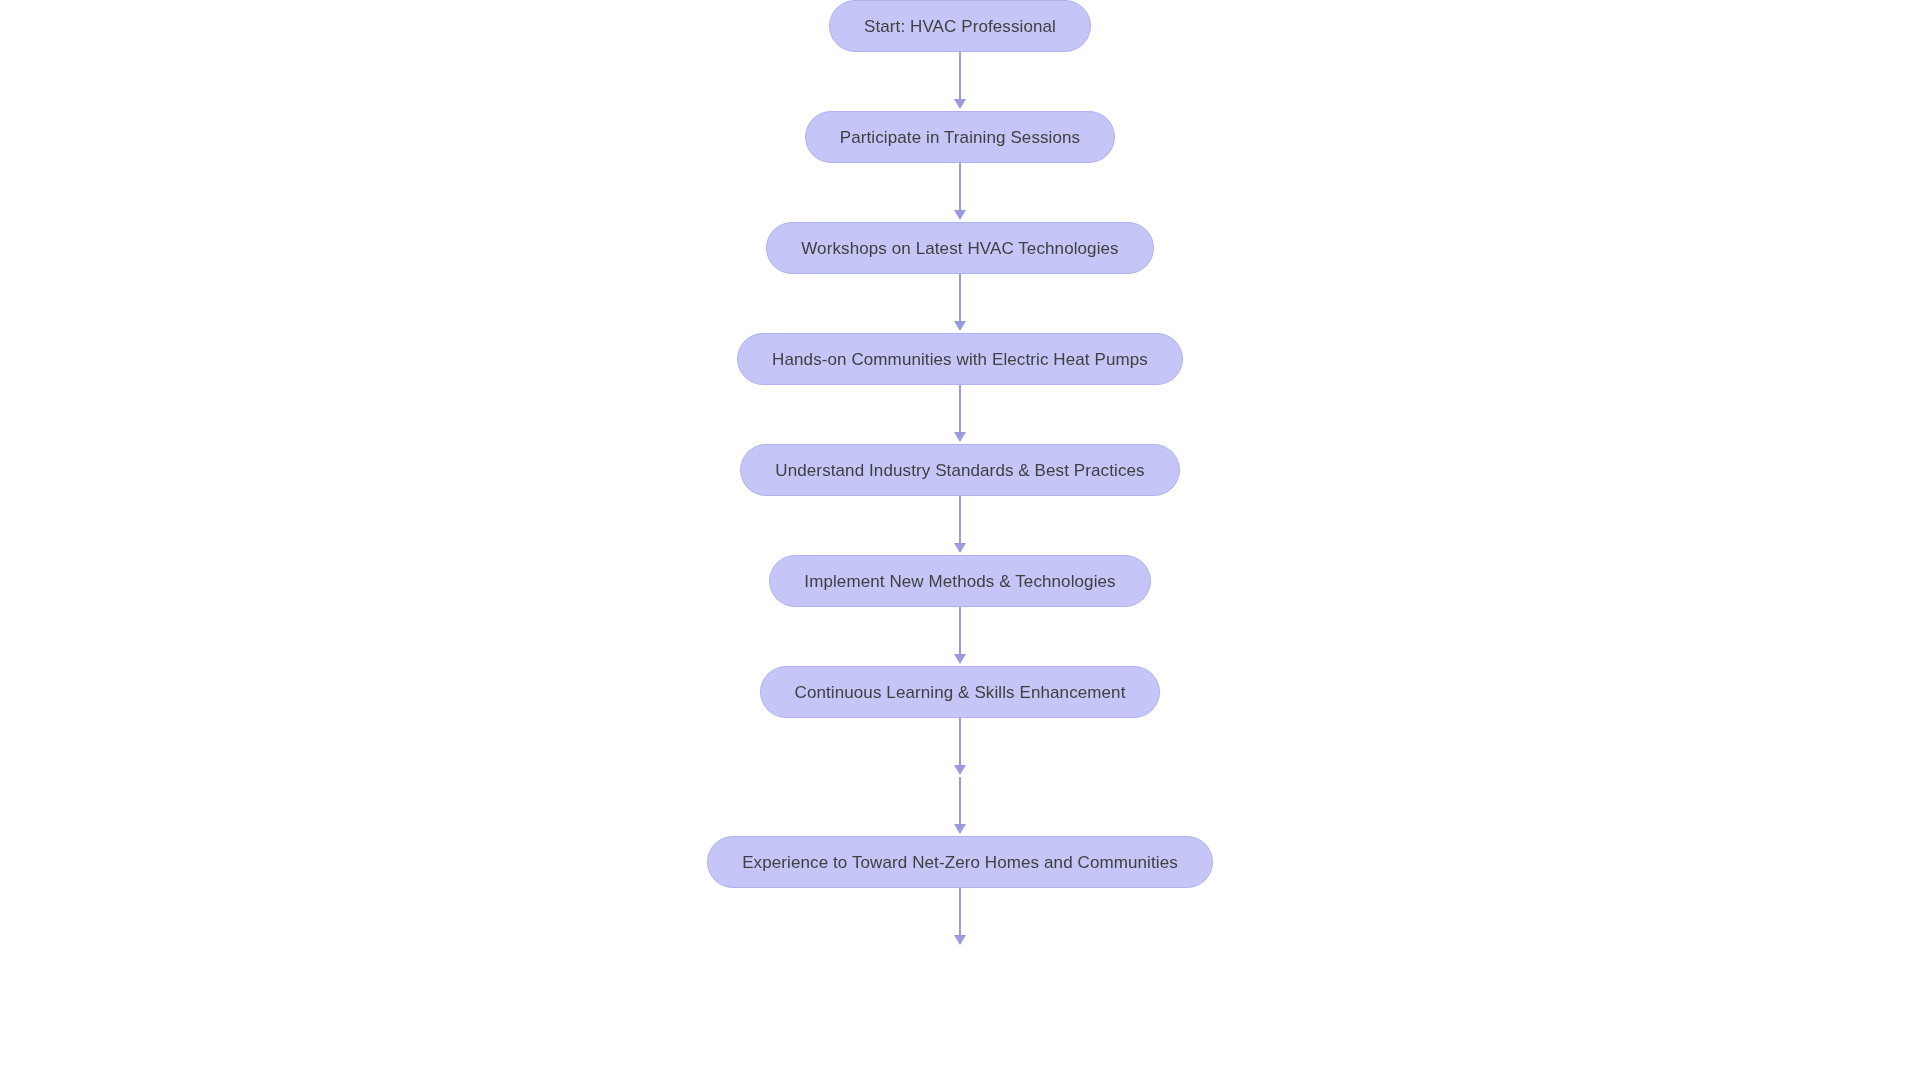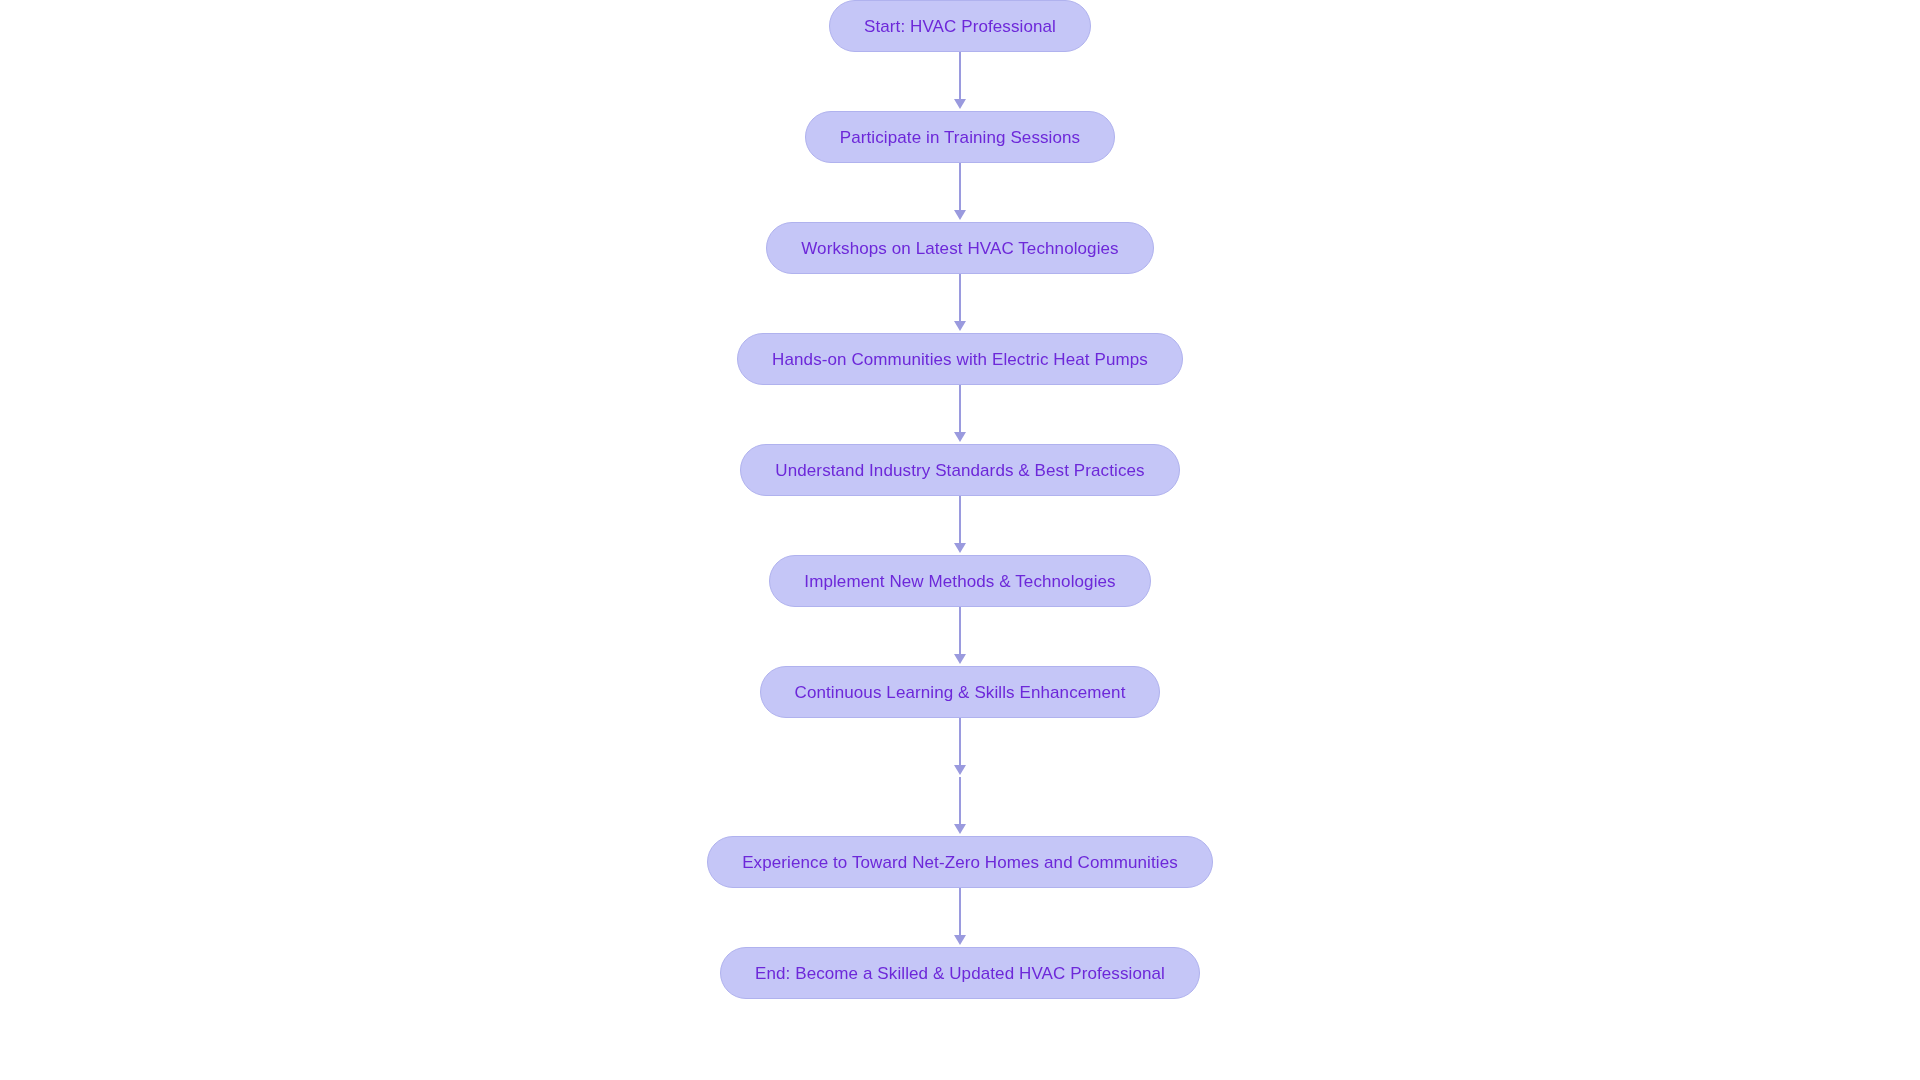--- a/index.html
+++ b/index.html
@@ -32,21 +32,21 @@
     align-items: center;
     flex: 0 0 auto;
   }
 
   .flow-node {
     box-sizing: border-box;
     height: 52px;
     border-radius: 26px;
     background: #c5c6f7;
     border: 1px solid #b0b2ee;
-    color: #6d28d9;
+    color: #404040;
     font-size: 17px;
     font-weight: 400;
     letter-spacing: 0.1px;
     line-height: 1;
     display: flex;
     align-items: center;
     justify-content: center;
     white-space: nowrap;
     padding: 0 34px;
     user-select: none;
@@ -138,16 +138,13 @@
       <div class="connector-line"></div>
       <div class="connector-head"></div>
     </div>
     <div class="flow-row">
       <div class="flow-node">Experience to Toward Net-Zero Homes and Communities</div>
     </div>
     <div class="flow-connector">
       <div class="connector-line"></div>
       <div class="connector-head"></div>
     </div>
-    <div class="flow-row">
-      <div class="flow-node">End: Become a Skilled &amp; Updated HVAC Professional</div>
-    </div>
   </div>
 
 </body></html>

